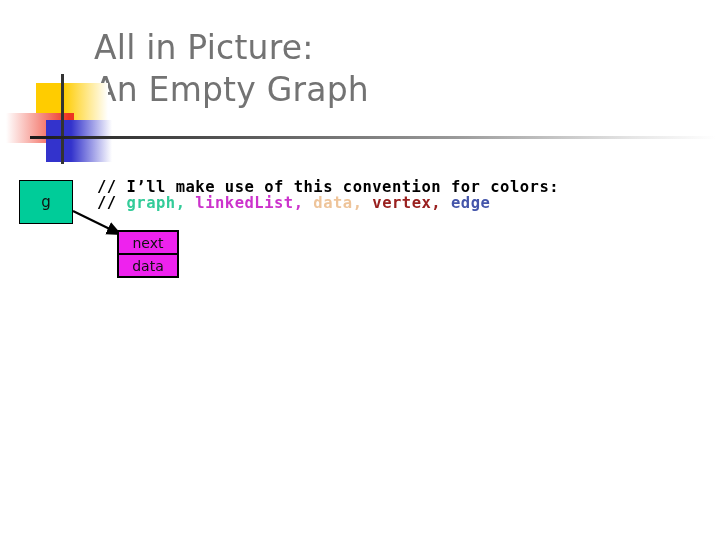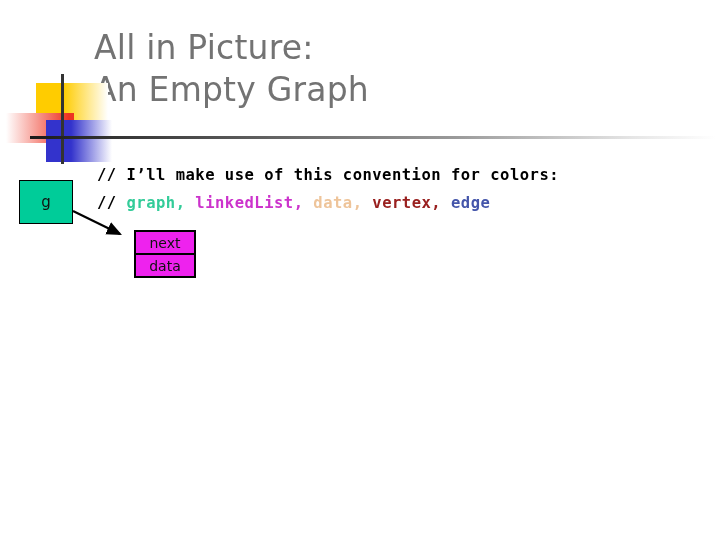--- a/index.html
+++ b/index.html
@@ -83,21 +83,21 @@
   .code-line {
     position: absolute;
     left: 97px;
     font-family: "DejaVu Sans Mono", monospace;
     font-size: 15.5px;
     font-weight: bold;
     letter-spacing: 0.5px;
     white-space: pre;
     color: #000000;
   }
-  #code-line-1 { top: 166px; }
+  #code-line-1 { top: 178px; }
   #code-line-2 { top: 194px; text-align: right; }
 
   
   #diagram {
     position: absolute;
     left: 0;
     top: 0;
     width: 720px;
     height: 540px;
     pointer-events: none;
@@ -167,20 +167,20 @@
       <path d="M0,0 L7,3 L0,6 z" fill="#000000"></path>
     </marker>
   </defs>
   <line x1="73" y1="211" x2="120" y2="234" stroke="#000000" stroke-width="2.2" marker-end="url(#arrowhead)"></line>
 </svg>
 
 <div id="node-g" style="background: rgb(0, 204, 153);">
   <span>g</span>
 </div>
 
-<div id="node-list" style="background: rgb(238, 34, 238); margin-left: 17px;">
+<div id="node-list" style="background: rgb(238, 34, 238);">
   <div class="cell cell-next">
     <span>next</span>
   </div>
   <div class="cell cell-data">
     <span>data</span>
   </div>
 </div>
 
 </body></html>

